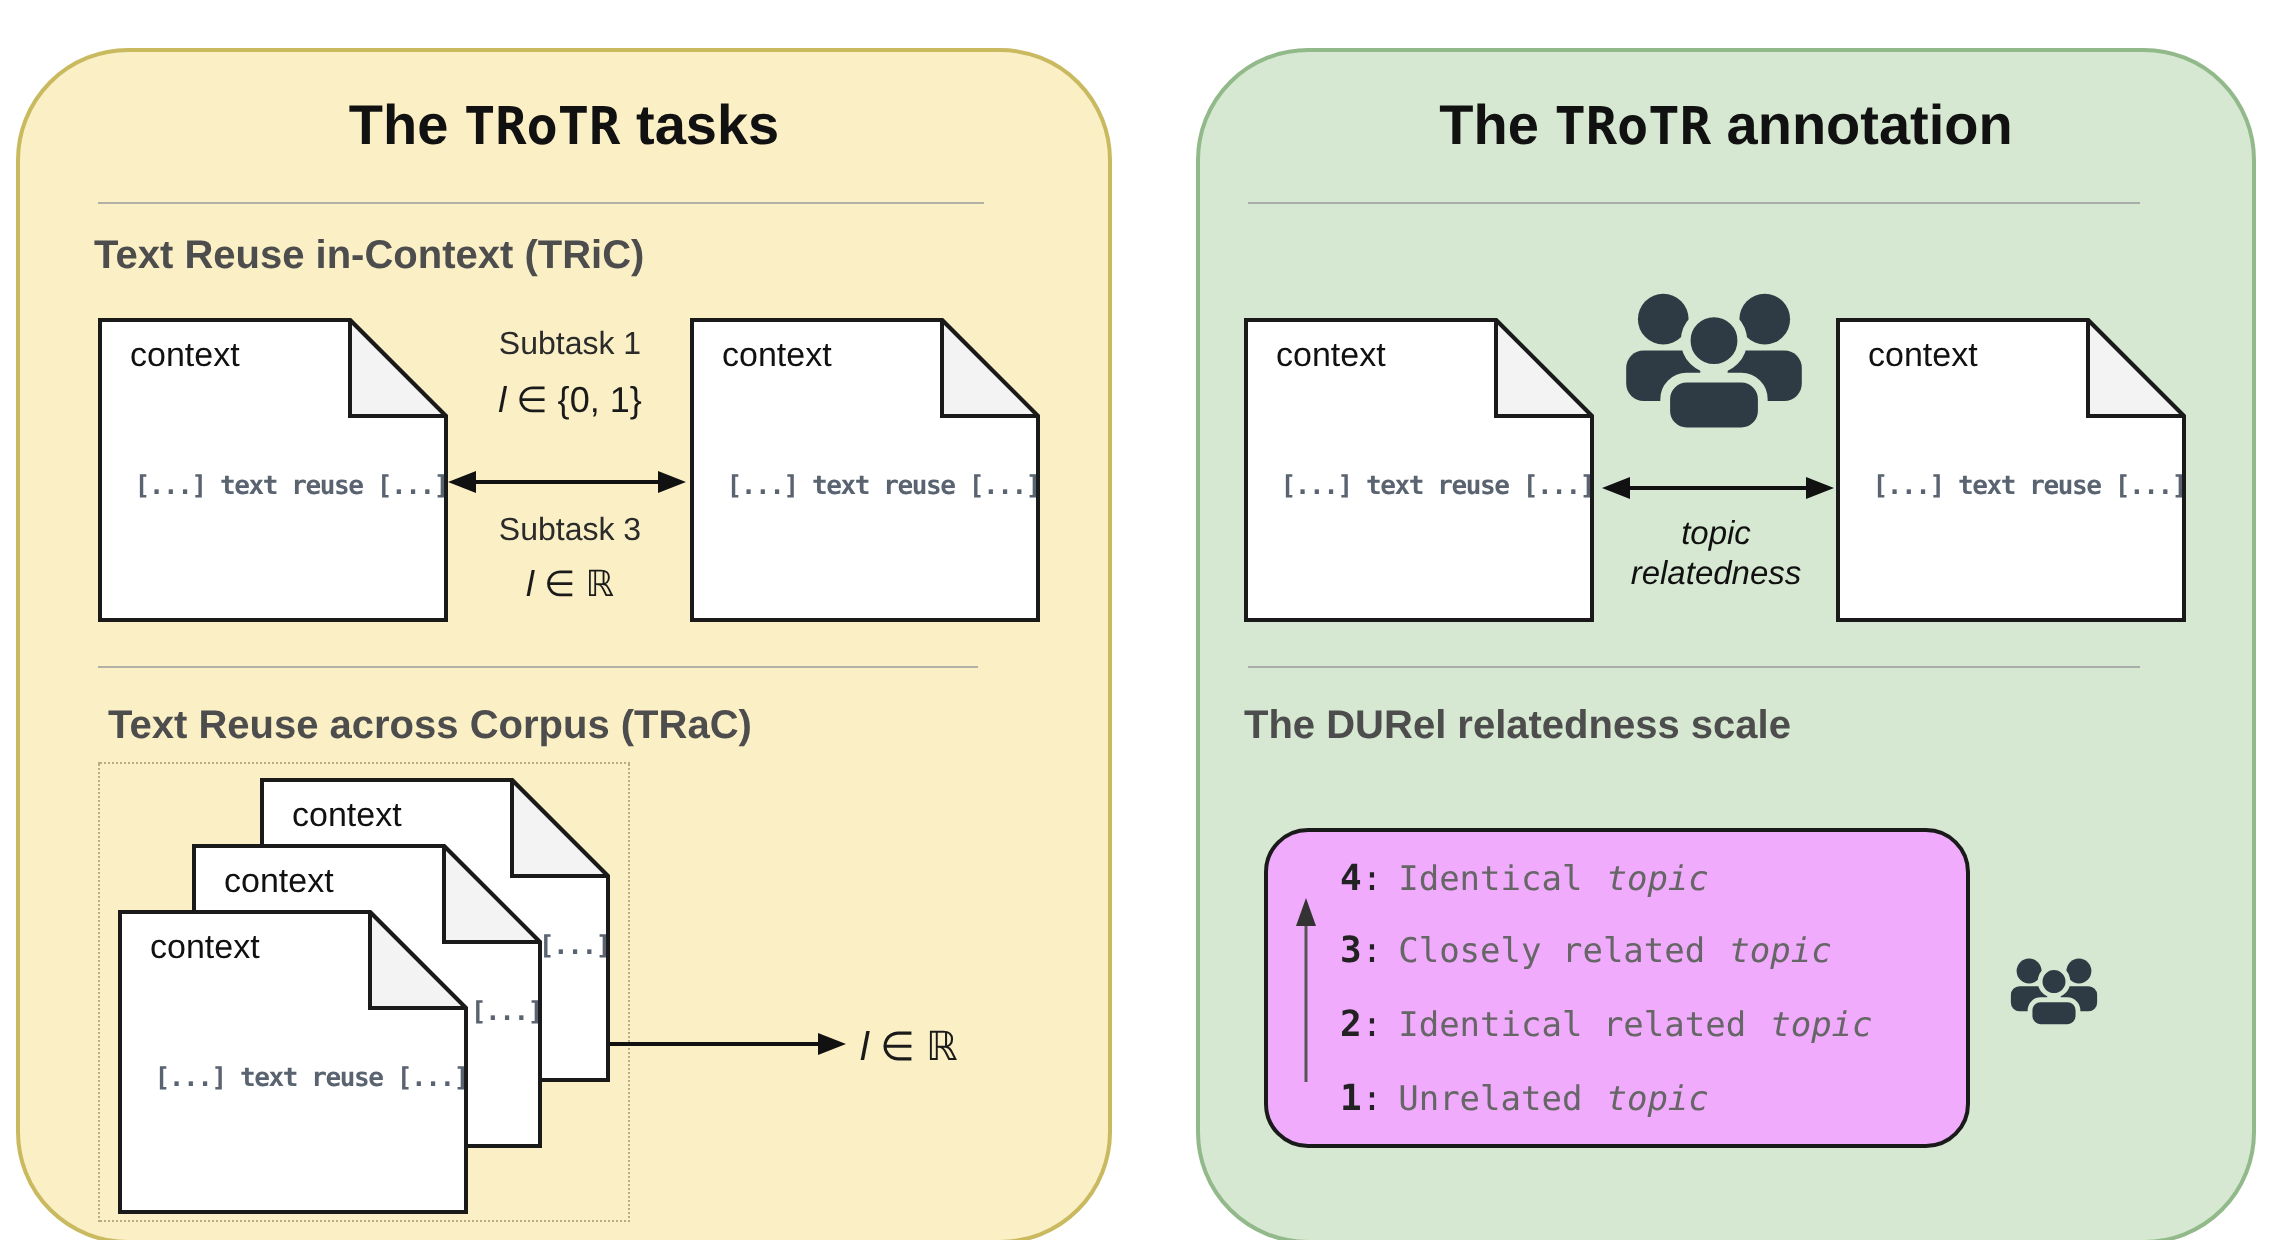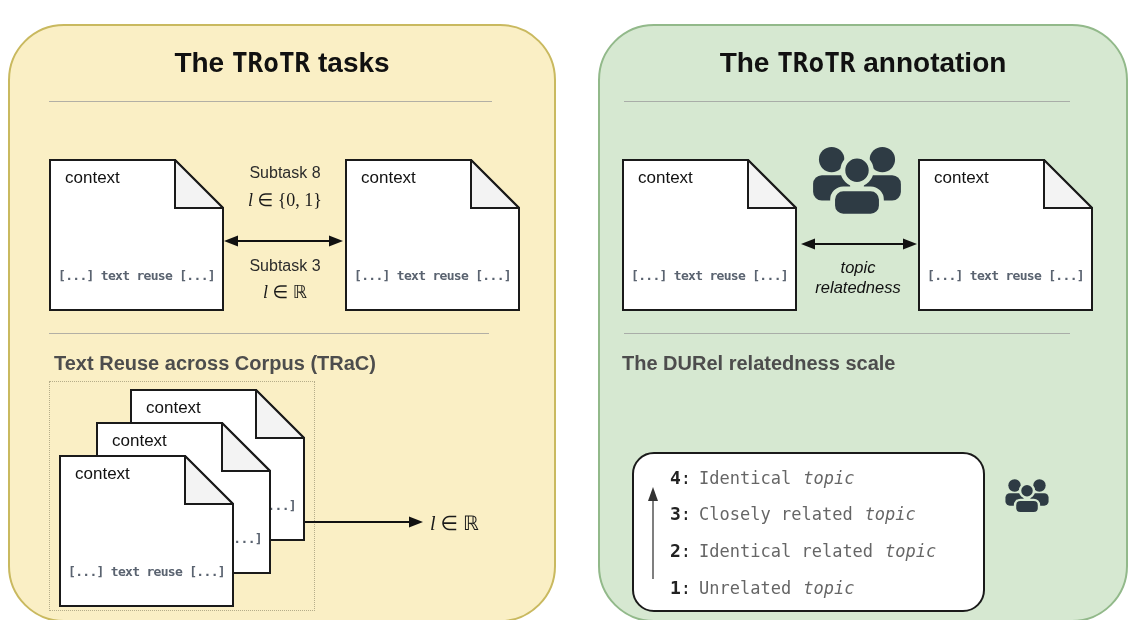--- a/index.html
+++ b/index.html
@@ -18,71 +18,72 @@
   .panel-tasks{left:8px;width:548px;background:var(--tasks_panel_bg);border-color:var(--tasks_panel_border);}
   .panel-annotation{left:598px;width:530px;background:var(--annotation_panel_bg);border-color:var(--annotation_panel_border);}
   .panel-title{position:absolute;top:21px;left:0;width:100%;text-align:center;color:var(--title_text);}
   .t-sans{font-size:28px;font-weight:bold;font-family:"Liberation Sans",sans-serif;}
   .t-mono{font-size:26px;font-weight:bold;font-family:"DejaVu Sans Mono",monospace;}
   .sep{position:absolute;height:1px;background:var(--separator);opacity:.75;}
   .heading{position:absolute;font-size:20px;font-weight:bold;color:var(--heading_text);white-space:nowrap;}
   .doc{position:absolute;width:175px;height:152px;padding-left:11px;}
   .doc svg{position:absolute;left:0;top:0;}
   .doc .ctx{position:absolute;left:16px;top:9px;font-size:17px;color:var(--context_text);}
-  .doc .reuse{position:absolute;left:0;top:77px;width:100%;text-align:center;
+  .doc .reuse{position:absolute;left:0;top:77px;width:100%;text-align:right;
       font-family:"DejaVu Sans Mono",monospace;font-weight:bold;font-size:13px;
-      letter-spacing:-0.7px;color:var(--reuse_text);white-space:nowrap;margin-top:32px;}
+      letter-spacing:-0.7px;color:var(--reuse_text);white-space:nowrap;}
   .subtask{position:absolute;width:140px;text-align:center;font-size:16px;color:#2B2B2B;white-space:nowrap;}
-  .math{position:absolute;font-family:Liberation Serif, serif;color:var(--math_text);white-space:nowrap;}
+  .math{position:absolute;font-family:Liberation Sans, sans-serif;color:var(--math_text);white-space:nowrap;}
   .math .mvar{font-style:italic;}
   .math-c{width:140px;text-align:center;font-size:18px;}
   .arrow-svg{position:absolute;}
   .dotted-box{position:absolute;border:1.5px dotted #B5AD8A;}
   .topic-label{position:absolute;width:130px;text-align:center;font-style:italic;
       font-size:16.5px;line-height:20px;color:#111;}
-  .scale-box{position:absolute;width:353px;height:160px;background:#ffffff;
-      border:2px solid var(--doc_border);border-radius:22px;margin-top:38px;}
+  .scale-box{position:absolute;width:353px;height:160px;background:#f0abfc;
+      border:2px solid var(--doc_border);border-radius:22px;}
   .scale-row{position:absolute;left:36px;white-space:nowrap;
       font-family:"DejaVu Sans Mono",monospace;font-size:17px;line-height:22px;color:var(--scale_label);}
   .scale-row .num{font-weight:bold;font-size:18px;color:var(--scale_number);}
   .scale-row .colon{color:var(--scale_number);margin-right:8px;}
   .scale-row .topic{font-style:italic;margin-left:12px;}
   .people{position:absolute;}
 </style>
 </head>
 <body>
 
 <div class="stage">
 
   <section class="panel panel-tasks">
     <div class="panel-title">
       <span class="t-sans">The </span><span class="t-mono">TRoTR</span><span class="t-sans"> tasks</span>
     </div>
     <div class="sep" style="left:39px;top:75px;width:443px;"></div>
 
+    <div class="heading" style="left:37px;top:91px;">Text Reuse in-Context (TRiC)</div>
 
     <div class="doc" style="left:39px;top:133px;">
       <svg width="175" height="152" viewBox="0 0 175 152">
         <path d="M1,1 H126 L174,49 V151 H1 Z" style="fill:var(--doc_fill);stroke:var(--doc_border);" stroke-width="2"></path>
         <polygon points="126,1 174,49 126,49" style="fill:var(--fold_fill);stroke:var(--doc_border);" stroke-width="2"></polygon>
       </svg>
       <span class="ctx">context</span>
       <span class="reuse">[...] text reuse [...]</span>
     </div>
 
     <div class="doc" style="left:335px;top:133px;">
       <svg width="175" height="152" viewBox="0 0 175 152">
         <path d="M1,1 H126 L174,49 V151 H1 Z" style="fill:var(--doc_fill);stroke:var(--doc_border);" stroke-width="2"></path>
         <polygon points="126,1 174,49 126,49" style="fill:var(--fold_fill);stroke:var(--doc_border);" stroke-width="2"></polygon>
       </svg>
       <span class="ctx">context</span>
       <span class="reuse">[...] text reuse [...]</span>
     </div>
 
-    <div class="subtask" style="left:205px;top:138px;">Subtask 8</div>
+    <div class="subtask" style="left:205px;top:138px;">Subtask 1</div>
     <div class="math math-c" style="left:205px;top:163px;">
       <span class="mvar">l</span><span> ∈ {0, 1}</span>
     </div>
     <svg class="arrow-svg" style="left:213px;top:207px;" width="121" height="16">
       <line x1="13" y1="8" x2="108" y2="8" stroke="#111" stroke-width="2"></line>
       <polygon points="1,8 15,2.5 15,13.5" fill="#111"></polygon>
       <polygon points="120,8 106,2.5 106,13.5" fill="#111"></polygon>
     </svg>
     <div class="subtask" style="left:205px;top:231px;">Subtask 3</div>
     <div class="math math-c" style="left:205px;top:255px;">

